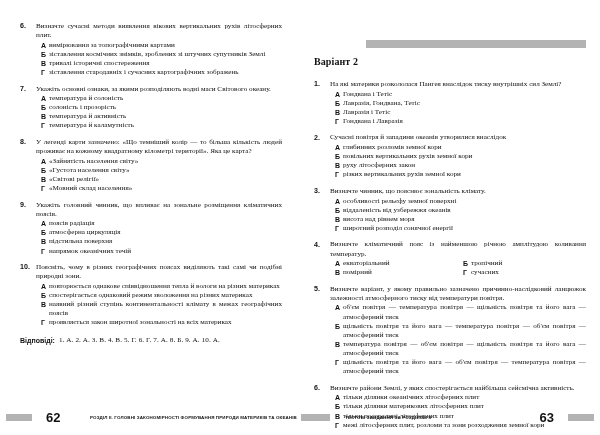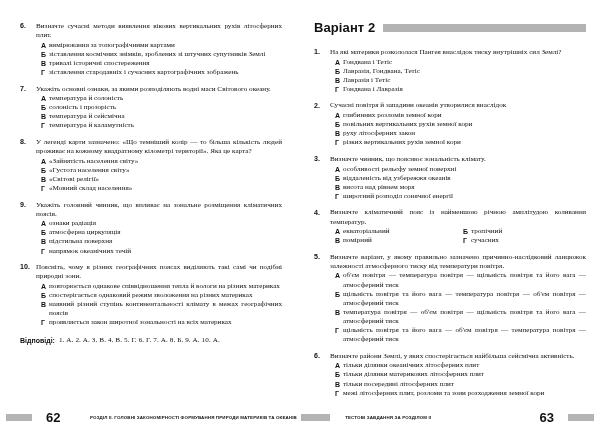--- a/index.html
+++ b/index.html
@@ -17,25 +17,26 @@
 
   .page-left .page-body { top: 22px; left: 20px; width: 262px; }
   .page-right .page-body { top: 20px; left: 14px; width: 272px; }
 
   
   .variant-head {
     display: flex; align-items: center; gap: 8px;
     margin-bottom: 13px;
   }
   .variant-title {
-    font-family: Liberation Sans, sans-serif;
-    font-weight: bold;
-    font-size: 13px;
+    font-family: Liberation Serif, serif;
+    font-weight: bold;
+    font-size: 10px;
     letter-spacing: .1px;
     white-space: nowrap;
+    margin-top: 36px;
   }
   .variant-bar {
     flex: 1 1 auto;
     height: 8px;
     background: #b3b3b3;
   }
 
   
   .q { display: flex; margin-bottom: 7.5px; }
   .q-num {
@@ -169,21 +170,21 @@
                 <div class="opt">
                   <span class="opt-letter">А</span>
                   <span class="opt-text">температура й солоність</span>
                 </div>
                 <div class="opt">
                   <span class="opt-letter">Б</span>
                   <span class="opt-text">солоність і прозорість</span>
                 </div>
                 <div class="opt">
                   <span class="opt-letter">В</span>
-                  <span class="opt-text">температура й сейсмічна</span>
+                  <span class="opt-text">температура й активність</span>
                 </div>
                 <div class="opt">
                   <span class="opt-letter">Г</span>
                   <span class="opt-text">температура й каламутність</span>
                 </div>
               </div>
             </div>
           </div>
           <div class="q">
             <div class="q-num">8.</div>
@@ -209,21 +210,21 @@
               </div>
             </div>
           </div>
           <div class="q">
             <div class="q-num">9.</div>
             <div class="q-body">
               <div class="q-stem">Укажіть головний чинник, що впливає на зональне розміщення кліматичних поясів.</div>
               <div class="opts">
                 <div class="opt">
                   <span class="opt-letter">А</span>
-                  <span class="opt-text">ознаки радіація</span>
+                  <span class="opt-text">поясів радіація</span>
                 </div>
                 <div class="opt">
                   <span class="opt-letter">Б</span>
                   <span class="opt-text">атмосферна циркуляція</span>
                 </div>
                 <div class="opt">
                   <span class="opt-letter">В</span>
                   <span class="opt-text">підстильна поверхня</span>
                 </div>
                 <div class="opt">

